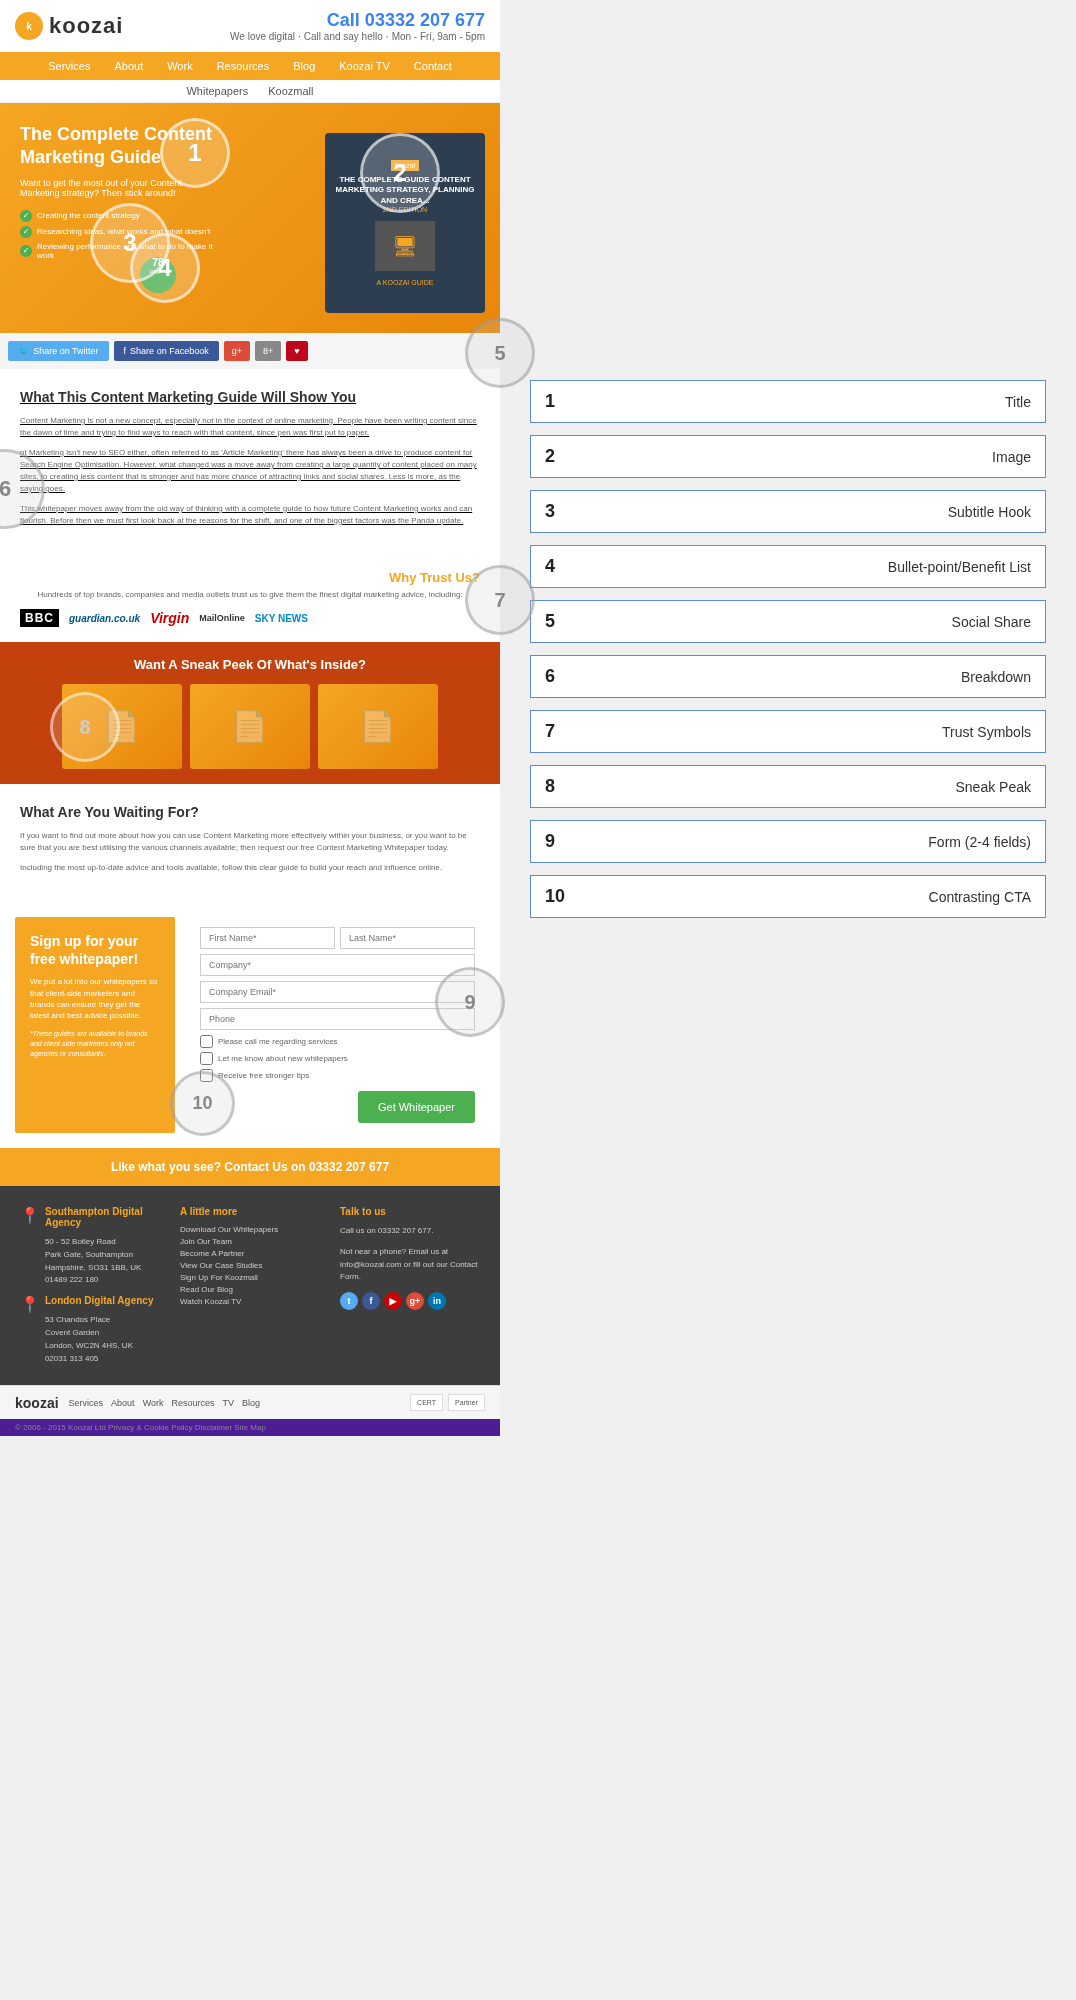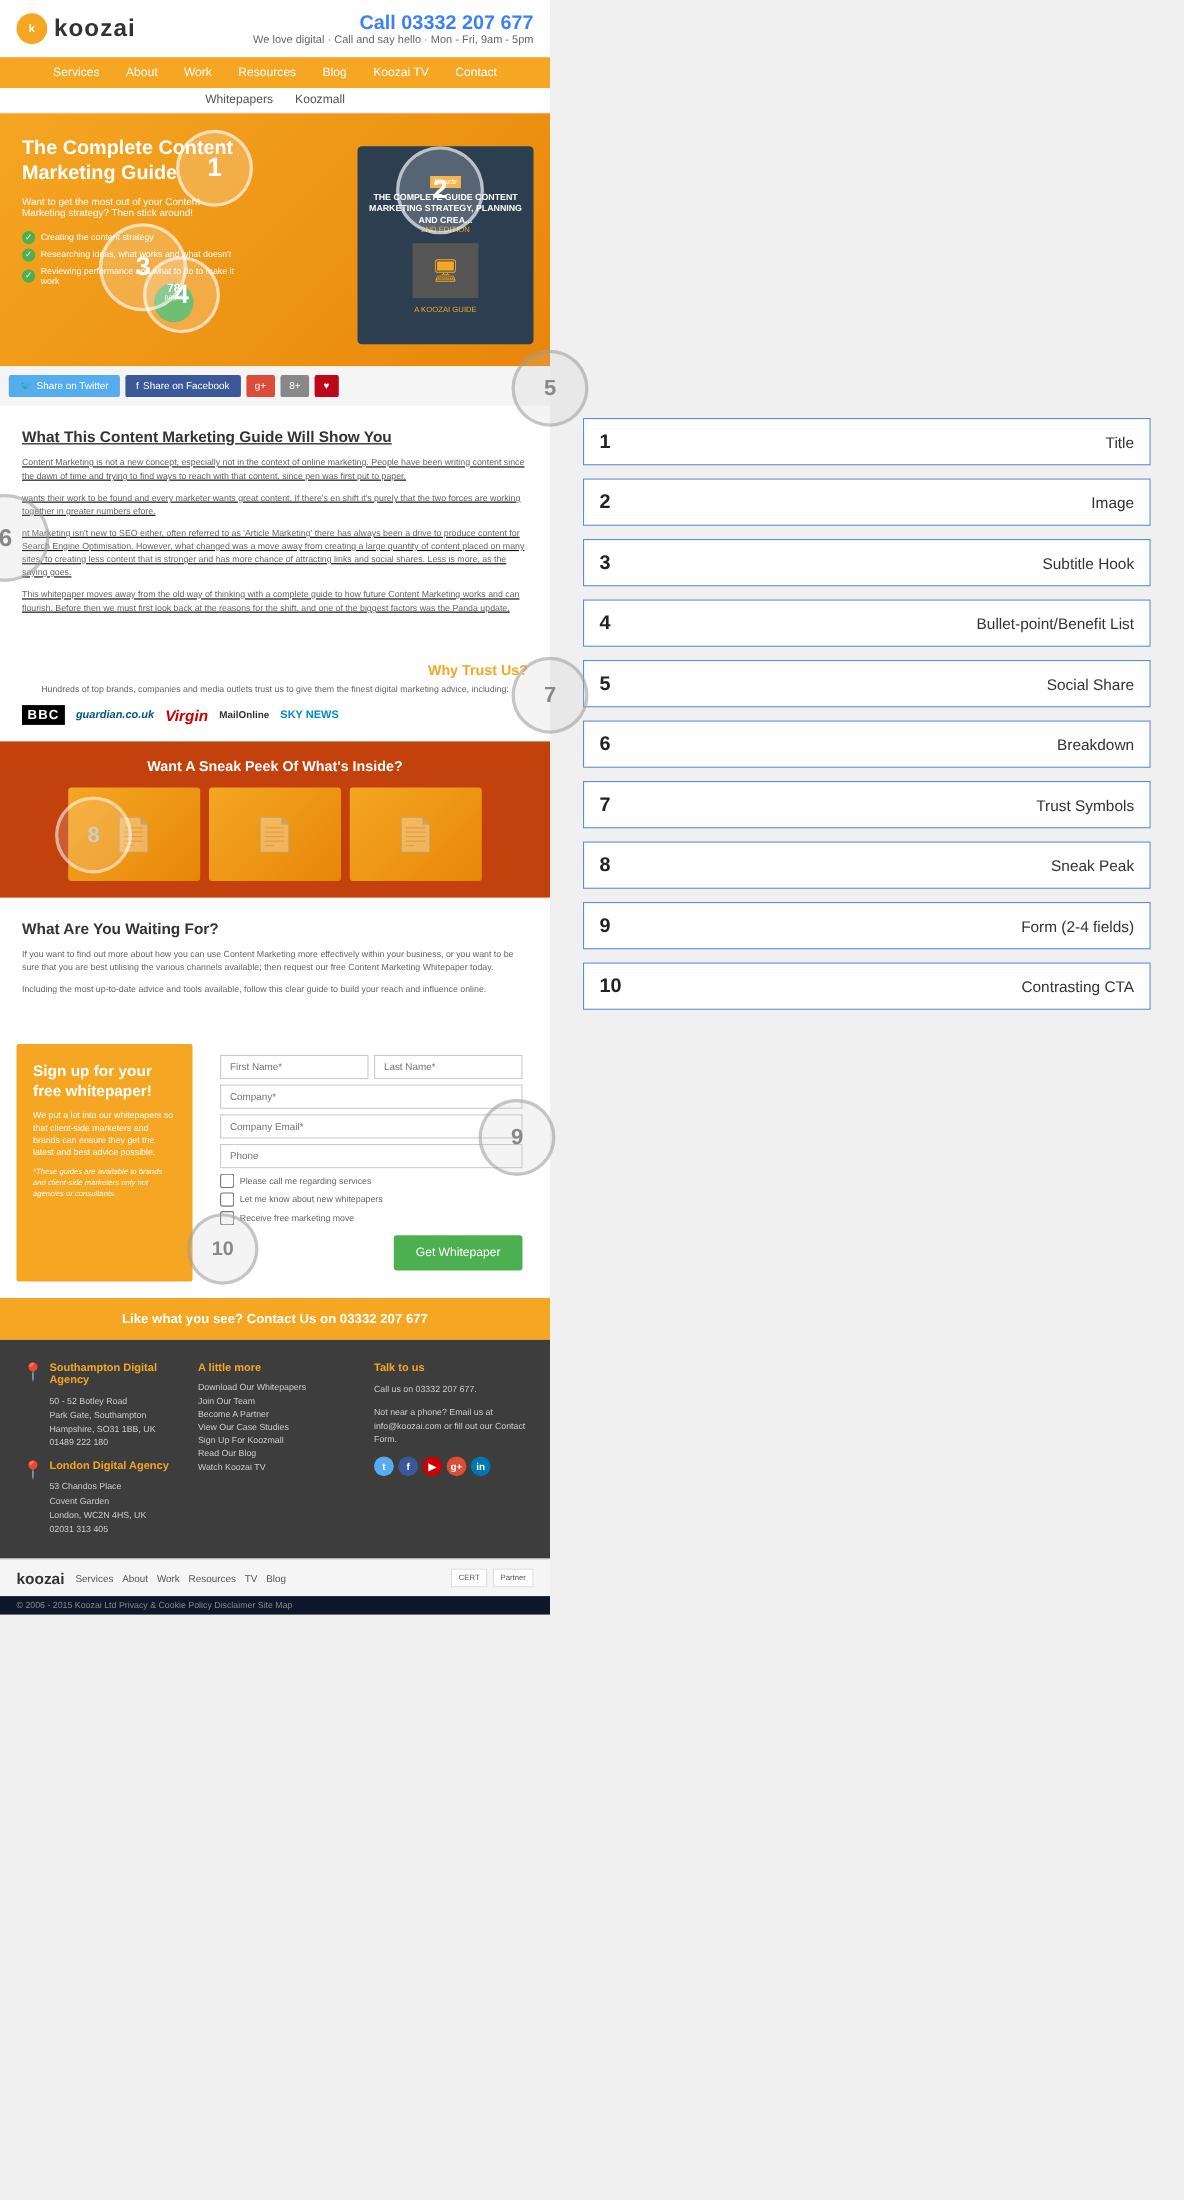--- a/index.html
+++ b/index.html
@@ -635,21 +635,20 @@
     <button class="social-btn pinterest-btn">♥</button>
 
     <div style="position:absolute; right:-35px; top:-15px; width:70px; height:70px; border-radius:50%; background:rgba(200,200,200,0.2); border:3px solid rgba(150,150,150,0.5); display:flex; align-items:center; justify-content:center; font-size:20px; font-weight:bold; color:#888; z-index:10;">5</div>
   </div>
 
   <div class="content-section section-with-circle" style="position:relative;">
     <div class="section-title">What This Content Marketing Guide Will Show You</div>
 
     <div style="position:absolute; left:-35px; top:80px; width:80px; height:80px; border-radius:50%; background:rgba(200,200,200,0.2); border:3px solid rgba(150,150,150,0.5); display:flex; align-items:center; justify-content:center; font-size:22px; font-weight:bold; color:#888; z-index:10;">6</div>
     <p class="section-text">Content Marketing is not a new concept, especially not in the context of online marketing. People have been writing content since the dawn of time and trying to find ways to reach with that content, since pen was first put to paper.</p>
-    <p class="section-text">wants their work to be found and every marketer wants great content. If there's en shift it's purely that the two forces are working together in greater numbers efore.</p>
     <p class="section-text">nt Marketing isn't new to SEO either, often referred to as 'Article Marketing' there has always been a drive to produce content for Search Engine Optimisation. However, what changed was a move away from creating a large quantity of content placed on many sites, to creating less content that is stronger and has more chance of attracting links and social shares. Less is more, as the saying goes.</p>
     <p class="section-text">This whitepaper moves away from the old way of thinking with a complete guide to how future Content Marketing works and can flourish. Before then we must first look back at the reasons for the shift, and one of the biggest factors was the Panda update.</p>
   </div>
 
   <div class="trust-section section-with-circle" style="position:relative;">
     <div class="trust-title">Why Trust Us?</div>
     <div class="trust-sub">Hundreds of top brands, companies and media outlets trust us to give them the finest digital marketing advice, including:</div>
 
     <div style="position:absolute; right:-35px; top:10px; width:70px; height:70px; border-radius:50%; background:rgba(200,200,200,0.2); border:3px solid rgba(150,150,150,0.5); display:flex; align-items:center; justify-content:center; font-size:20px; font-weight:bold; color:#888; z-index:10;">7</div>
     <div class="trust-logos">
@@ -703,21 +702,21 @@
       <div class="form-checkbox-row">
         <input type="checkbox" style="">
         <label>Please call me regarding services</label>
       </div>
       <div class="form-checkbox-row">
         <input type="checkbox" style="">
         <label>Let me know about new whitepapers</label>
       </div>
       <div class="form-checkbox-row">
         <input type="checkbox" style="">
-        <label>Receive free marketing move</label>
+        <label>Receive free stronger tips</label>
       </div>
       <div style="position:relative;">
 
         <div style="position:absolute; left:-30px; top:-15px; width:65px; height:65px; border-radius:50%; background:rgba(200,200,200,0.2); border:3px solid rgba(150,150,150,0.5); display:flex; align-items:center; justify-content:center; font-size:18px; font-weight:bold; color:#888; z-index:10;">10</div>
         <button class="get-btn">Get Whitepaper</button>
       </div>
     </div>
   </div>
 
   <div class="cta-bar">
@@ -783,21 +782,21 @@
         <a>Resources</a>
         <a>TV</a>
         <a>Blog</a>
       </div>
     </div>
     <div class="bottom-right-badges">
       <div class="badge-box">CERT</div>
       <div class="badge-box">Partner</div>
     </div>
   </div>
-  <div style="background:#0f172a; padding:4px 15px;">
+  <div style="background:#4c1d95; padding:4px 15px;">
     <div class="bottom-copyright">© 2006 - 2015 Koozai Ltd  Privacy &amp; Cookie Policy  Disclaimer  Site Map</div>
   </div>
 
 </div>
 
 <div class="right-panel">
   <div class="annotation-row">
     <span class="annotation-number">1</span>
     <span class="annotation-label">Title</span>
   </div>

